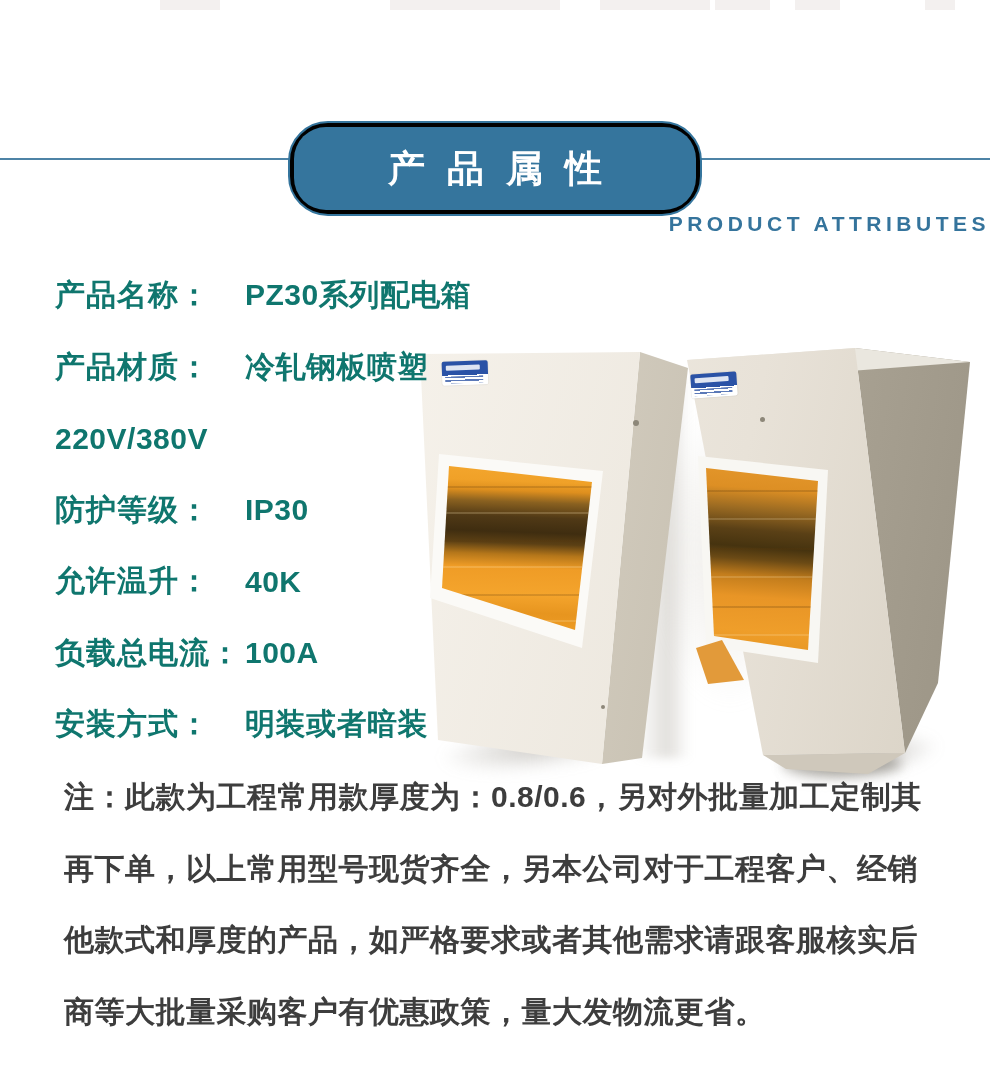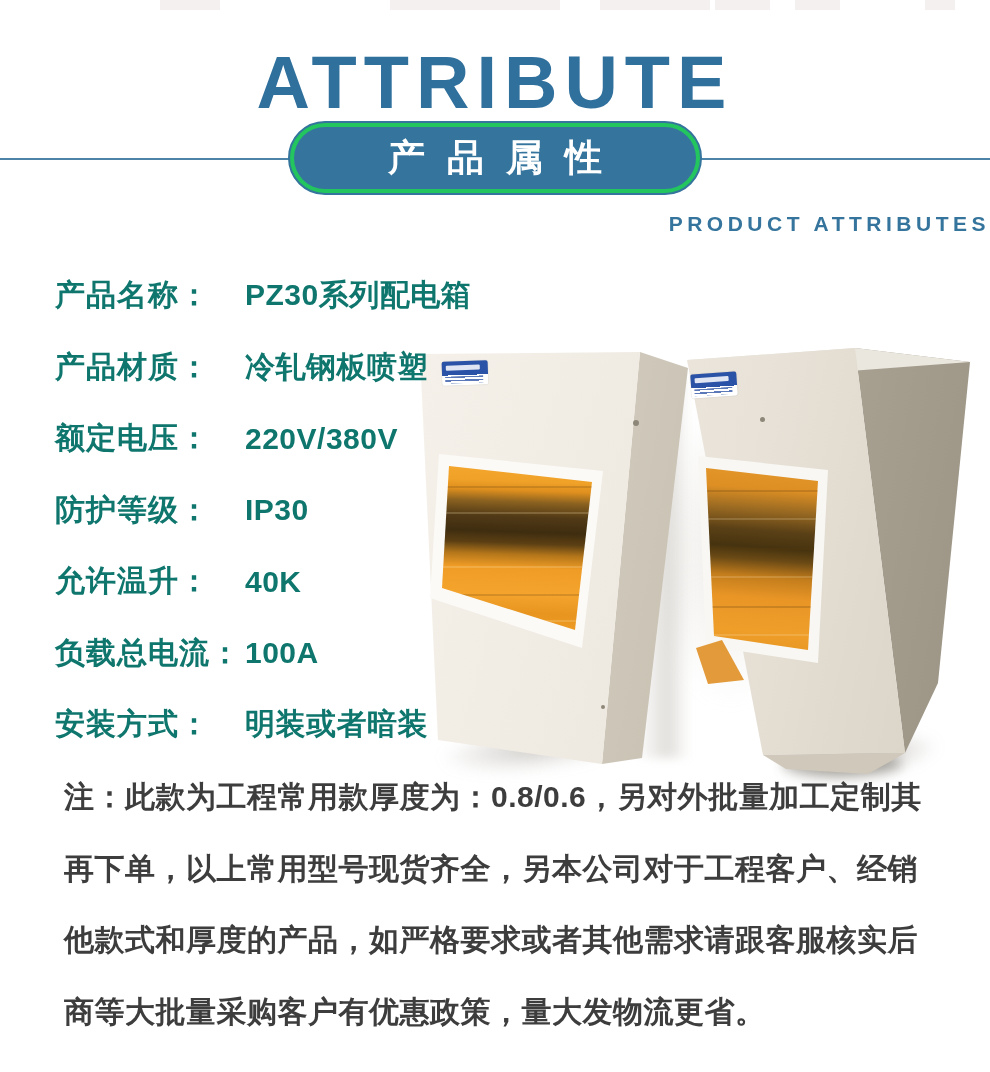--- a/index.html
+++ b/index.html
@@ -19,22 +19,22 @@
     position:absolute; top:40px; left:0; width:100%;
     text-align:center; font-size:74px; font-weight:bold;
     letter-spacing:7px; color:#30709d;
   }
   .divider {
     position:absolute; top:158px; left:0; width:100%; height:2px;
     background:#4d83a6;
   }
   .badge-outer {
     position:absolute; top:121px; left:50%; transform:translateX(-50%);
-    width:414px; height:74px; border:2px solid #35759d; border-radius:40px;
-    background:#22c55e; padding:4px; z-index:3;
+    width:414px; height:95px; border:2px solid #35759d; border-radius:40px;
+    background:#000000; padding:4px; z-index:3;
   }
   .badge-inner {
     width:100%; height:100%; border-radius:32px; background:#35759d;
     color:#ffffff; display:flex; align-items:center; justify-content:center;
     font-size:37px; font-weight:bold; letter-spacing:22px; text-indent:22px;
   }
   .subtitle {
     position:absolute; top:212px; left:0; width:100%; text-align:right;
     font-size:21px; font-weight:bold; letter-spacing:4.5px; color:#35749c;
   }
@@ -137,21 +137,20 @@
 
 <div class="page">
 
   <div class="frag" style="left:160px;width:60px;"></div>
   <div class="frag" style="left:390px;width:170px;"></div>
   <div class="frag" style="left:600px;width:110px;"></div>
   <div class="frag" style="left:715px;width:55px;"></div>
   <div class="frag" style="left:795px;width:45px;"></div>
   <div class="frag" style="left:925px;width:30px;"></div>
 
-  <div class="attr-title">ATTRIBUTE</div>
   <div class="divider"></div>
   <div class="badge-outer">
     <div class="badge-inner">产品属性</div>
   </div>
   <div class="subtitle">PRODUCT ATTRIBUTES</div>
 
   <div class="photo">
     <div class="wash"></div>
     <div class="shadow-left"></div>
     <div class="shadow-right"></div>
@@ -181,21 +180,20 @@
   <div class="attrs">
     <div class="attr-row">
       <span class="attr-label">产品名称：</span>
       <span class="attr-value">PZ30系列配电箱</span>
     </div>
     <div class="attr-row">
       <span class="attr-label">产品材质：</span>
       <span class="attr-value">冷轧钢板喷塑</span>
     </div>
     <div class="attr-row">
-      <span class="attr-label">额定电压：</span>
       <span class="attr-value">220V/380V</span>
     </div>
     <div class="attr-row">
       <span class="attr-label">防护等级：</span>
       <span class="attr-value">IP30</span>
     </div>
     <div class="attr-row">
       <span class="attr-label">允许温升：</span>
       <span class="attr-value">40K</span>
     </div>

